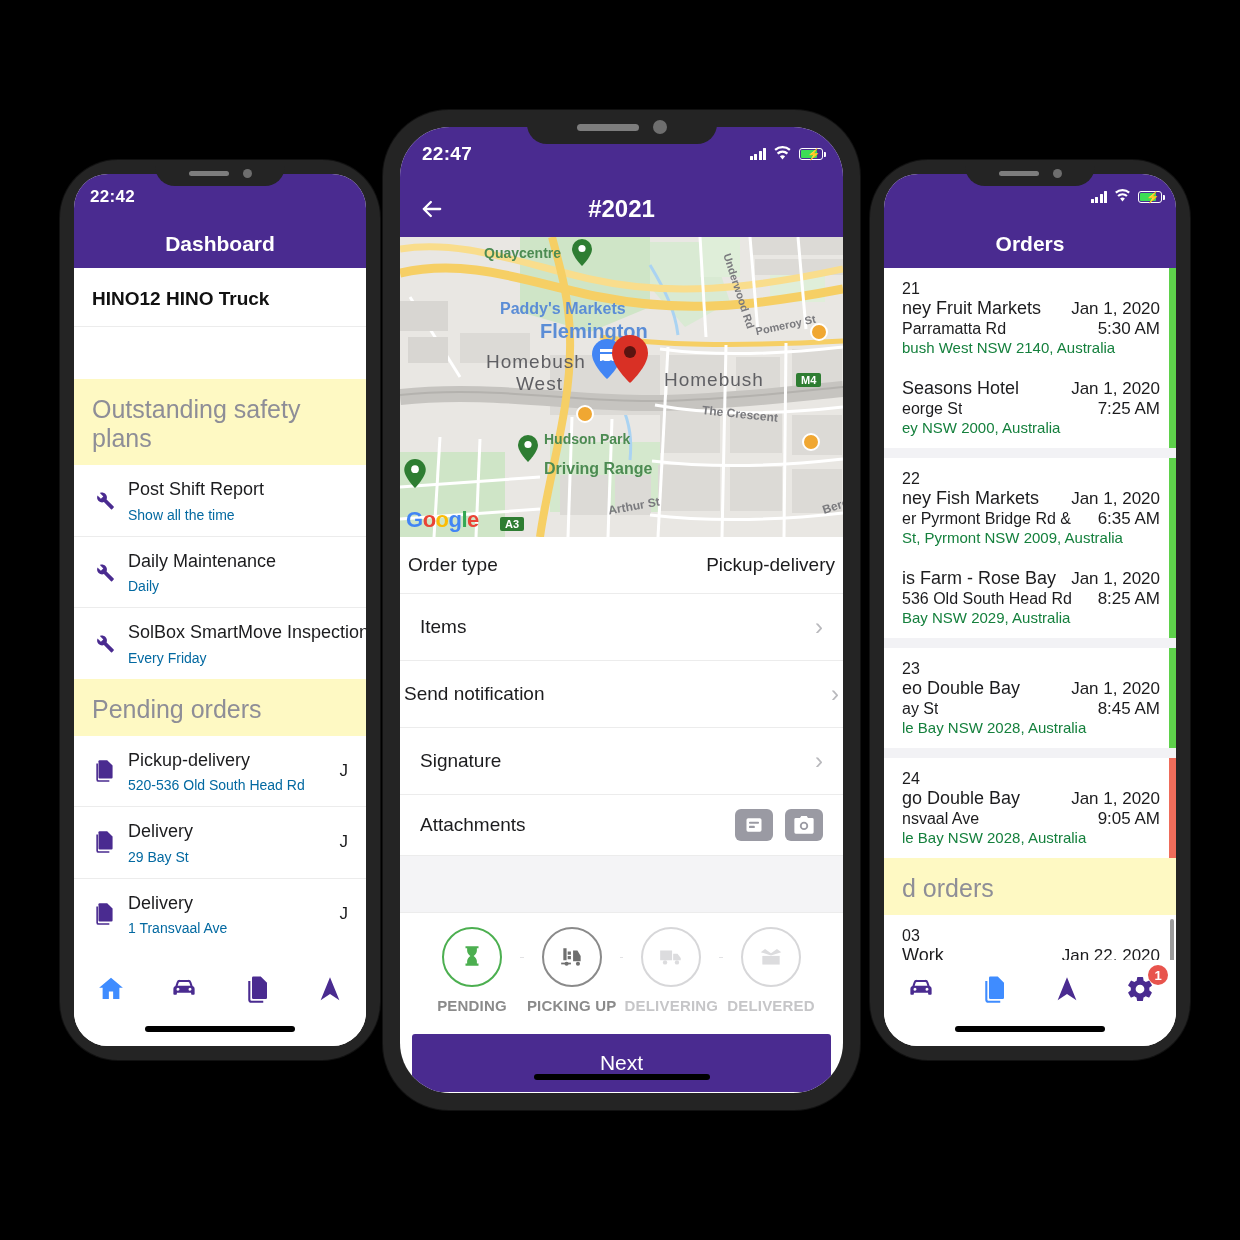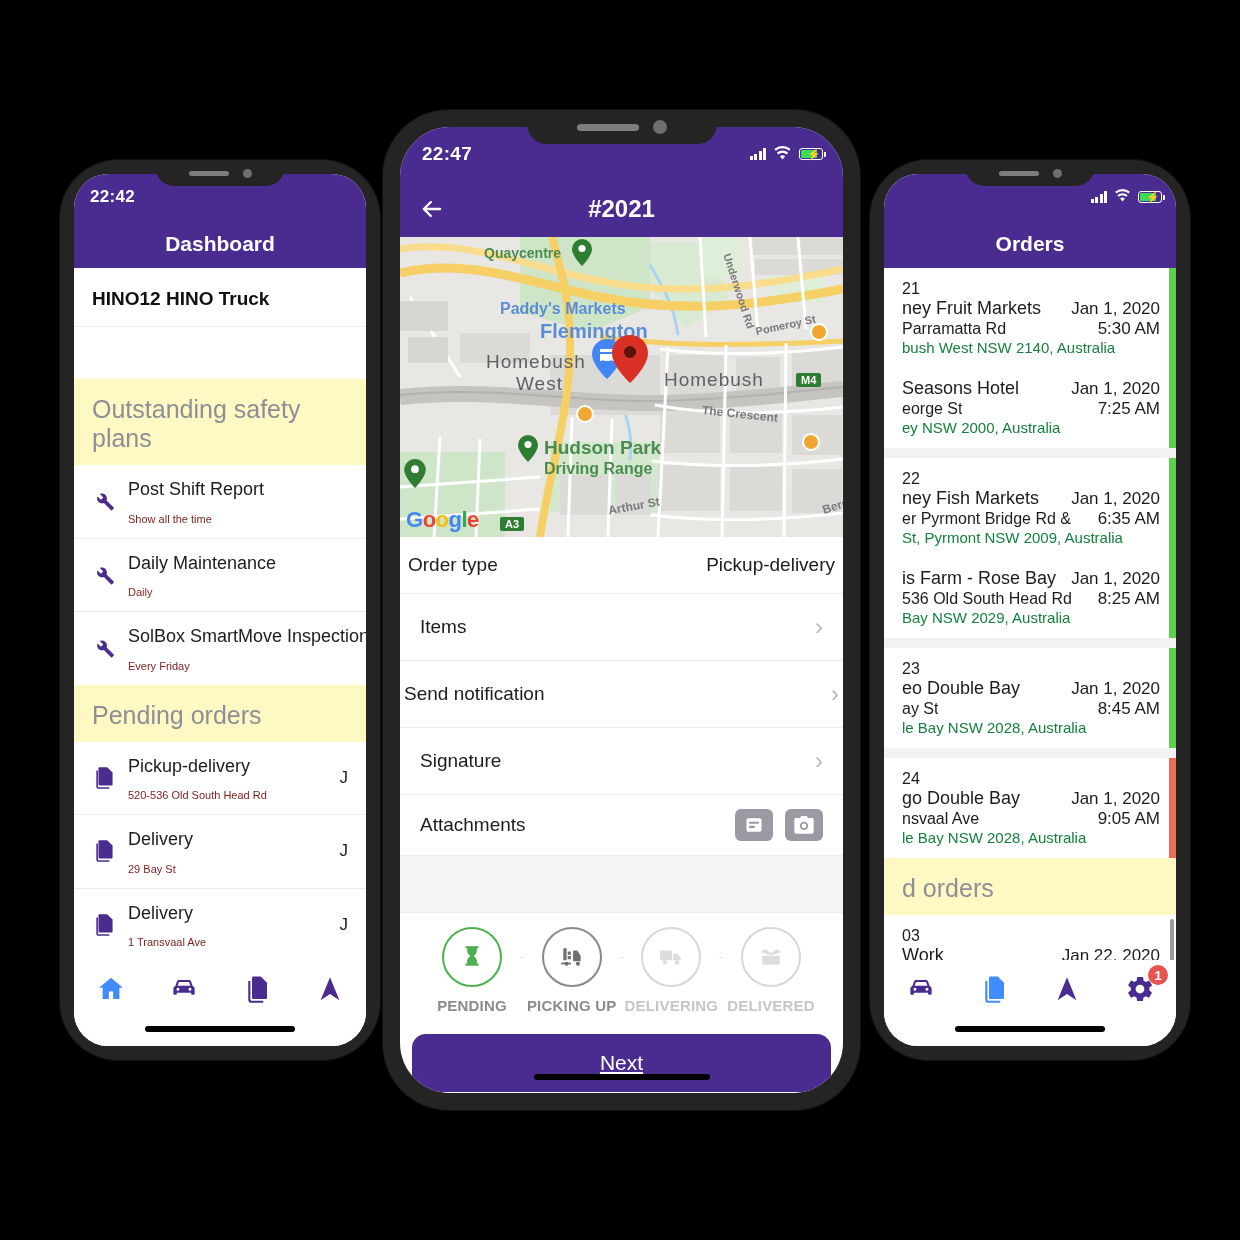--- a/index.html
+++ b/index.html
@@ -49,21 +49,21 @@
   .navbar .back{position:absolute;left:18px;top:50%;transform:translateY(-50%);width:28px;height:28px;}
 
   
   .section-head{background:#fef9c3;color:#8e8e97;font-size:25px;padding:16px 18px 12px;}
   .card{background:#fff;}
   .row{display:flex;align-items:center;padding:13px 18px;border-bottom:1px solid #ececec;box-sizing:border-box;}
   .row:last-child{border-bottom:none;}
   .row .ico{width:36px;flex:0 0 36px;display:flex;align-items:center;}
   .row .txt{flex:1;min-width:0;}
   .row .t1{font-size:18px;color:#1c1c1e;line-height:1.25;white-space:nowrap;}
-  .row .t2{font-size:11px;color:#7f1d1d;margin-top:12px;white-space:nowrap;}
+  .row .t2{font-size:14px;color:#0369a1;margin-top:6px;white-space:nowrap;}
   .row .right{font-size:17px;color:#1c1c1e;white-space:nowrap;padding-left:8px;}
   .truckrow{padding:20px 18px 16px;font-size:19px;font-weight:bold;color:#111;border-bottom:1px solid #ececec;}
   .blankrow{height:52px;background:#fff;}
 
   
   .tabbar{position:absolute;left:0;right:0;bottom:0;height:86px;background:#fff;display:flex;align-items:flex-start;padding-top:14px;box-sizing:border-box;}
   .tabbar .tab{flex:1;display:flex;justify-content:center;position:relative;}
   .homebar{position:absolute;left:50%;transform:translateX(-50%);bottom:14px;width:150px;height:6px;background:#000;border-radius:3px;}
   .center .homebar{width:176px;bottom:13px;}
   .badge{position:absolute;top:-9px;right:8px;min-width:20px;height:20px;border-radius:10px;background:#e8544d;color:#fff;font-size:13px;font-weight:bold;display:flex;align-items:center;justify-content:center;padding:0 4px;box-sizing:border-box;}
@@ -78,21 +78,21 @@
   .att-ico{width:38px;height:32px;border-radius:6px;background:#9a9aa3;display:flex;align-items:center;justify-content:center;margin-left:12px;}
   .spacer{height:56px;background:#f4f4f6;}
   .stepper{background:#fff;padding:14px 16px 10px;border-top:1px solid #ececec;}
   .steps{display:flex;align-items:center;justify-content:space-between;padding:0 8px;}
   .step{display:flex;flex-direction:column;align-items:center;width:96px;}
   .circ{width:56px;height:56px;border-radius:50%;border:2px solid #d7d7d9;display:flex;align-items:center;justify-content:center;background:#fff;}
   .circ.active{border-color:#4caf50;}
   .circ.done{border-color:#8a8a8a;}
   .slabel{margin-top:10px;font-size:15px;font-weight:bold;color:#8b8b8b;letter-spacing:.2px;white-space:nowrap;}
   .connector{flex:1;height:1px;background:#e2e2e4;margin-top:-26px;}
-  .next-btn{margin:10px 12px 0;height:58px;background:#4a2b90;color:#fff;border-radius:14px;display:flex;align-items:center;justify-content:center;font-size:21px;text-decoration:underline;}
+  .next-btn{margin:10px 12px 0;height:58px;background:#4a2b90;color:#fff;border-radius:3px;display:flex;align-items:center;justify-content:center;font-size:21px;}
 
   
   .order{position:relative;background:#fff;padding:12px 16px 12px 18px;box-sizing:border-box;}
   .order .bar{position:absolute;right:0;top:0;bottom:0;width:7px;}
   .order .oid{font-size:16px;color:#1c1c1e;}
   .order .line{display:flex;justify-content:space-between;align-items:baseline;}
   .order .name{font-size:18px;color:#1c1c1e;white-space:nowrap;overflow:hidden;}
   .order .addr1{font-size:16px;color:#1c1c1e;white-space:nowrap;overflow:hidden;}
   .order .addr2{font-size:15px;color:#15803d;white-space:nowrap;overflow:hidden;}
   .order .d{font-size:17px;color:#1c1c1e;white-space:nowrap;padding-left:10px;}
@@ -506,21 +506,21 @@
 
         <div class="glabel" style="left:84px;top:8px;color:#4c8b52;font-size:14px;">Quaycentre</div>
         <div class="glabel" style="left:100px;top:63px;color:#5b8dd6;font-size:16px;">Paddy's Markets</div>
         <div class="glabel" style="left:140px;top:83px;color:#5b8dd6;font-size:20px;">Flemington</div>
         <div class="glabel" style="left:86px;top:114px;color:#5f5f63;font-size:19px;font-weight:normal;letter-spacing:1px;">Homebush</div>
         <div class="glabel" style="left:116px;top:136px;color:#5f5f63;font-size:19px;font-weight:normal;letter-spacing:1px;">West</div>
         <div class="glabel" style="left:264px;top:132px;color:#5f5f63;font-size:19px;font-weight:normal;letter-spacing:1px;">Homebush</div>
         <div class="glabel" style="left:300px;top:48px;color:#7a7a7e;font-size:11px;transform:rotate(72deg);">Underwood Rd</div>
         <div class="glabel" style="left:355px;top:82px;color:#7a7a7e;font-size:11px;transform:rotate(-12deg);">Pomeroy St</div>
         <div class="glabel" style="left:302px;top:170px;color:#7a7a7e;font-size:12px;transform:rotate(6deg);">The Crescent</div>
-        <div class="glabel" style="left:144px;top:200px;color:#4c8b52;font-size:19px;">Hudson Park</div>
+        <div class="glabel" style="left:144px;top:194px;color:#4c8b52;font-size:14px;">Hudson Park</div>
         <div class="glabel" style="left:144px;top:223px;color:#4c8b52;font-size:16px;">Driving Range</div>
         <div class="glabel" style="left:208px;top:262px;color:#7a7a7e;font-size:12px;transform:rotate(-10deg);">Arthur St</div>
         <div class="glabel" style="left:396px;top:136px;color:#fff;font-size:11px;background:#2e7d32;padding:1px 5px;border-radius:2px;">M4</div>
         <div class="glabel" style="left:100px;top:280px;color:#fff;font-size:11px;background:#2e7d32;padding:1px 5px;border-radius:2px;">A3</div>
         <div class="glabel" style="left:422px;top:262px;color:#7a7a7e;font-size:12px;transform:rotate(-18deg);">Bere</div>
 
         <div style="position:absolute;left:172px;top:2px;">
           <svg width="20" height="27" viewBox="0 0 20 27">
               <path fill="#2e7d32" d="M10 0a10 10 0 0 0-10 10c0 7 10 17 10 17s10-10 10-17A10 10 0 0 0 10 0z"></path>
               <circle cx="10" cy="9.5" r="3.6" fill="#fff"></circle>

